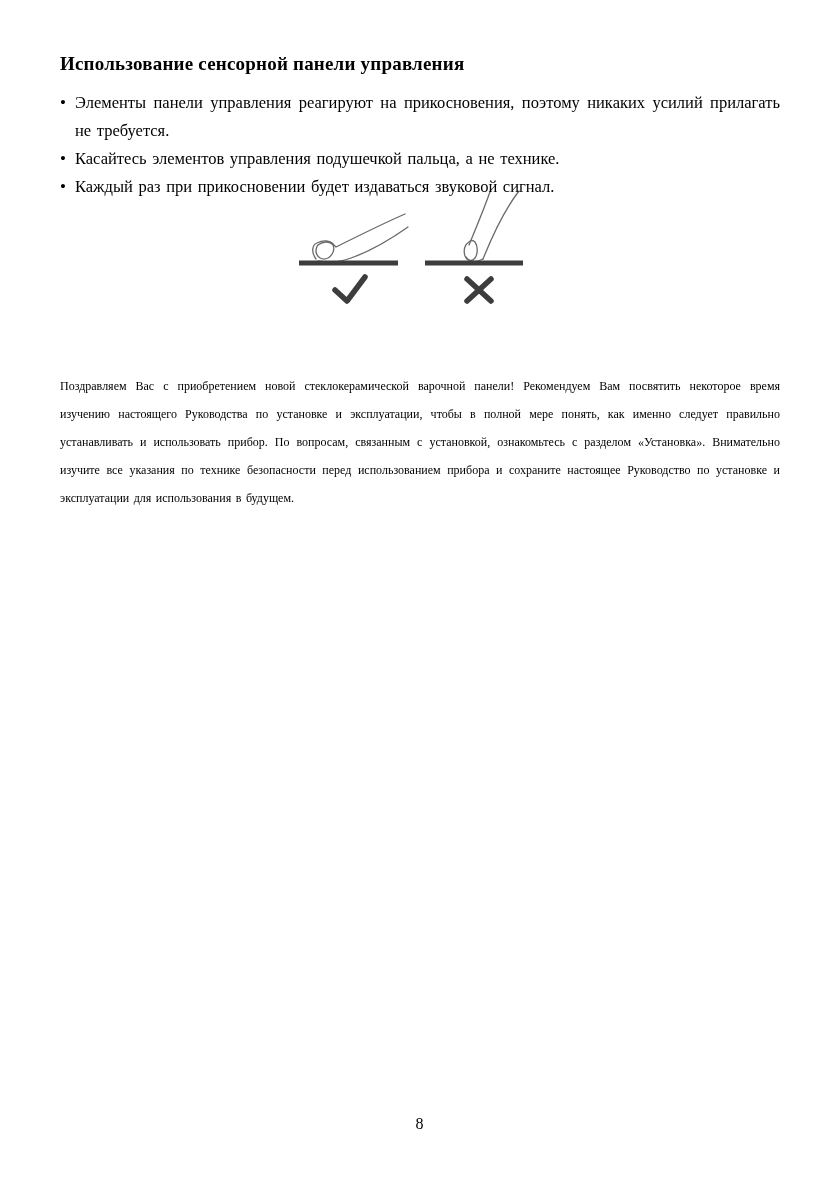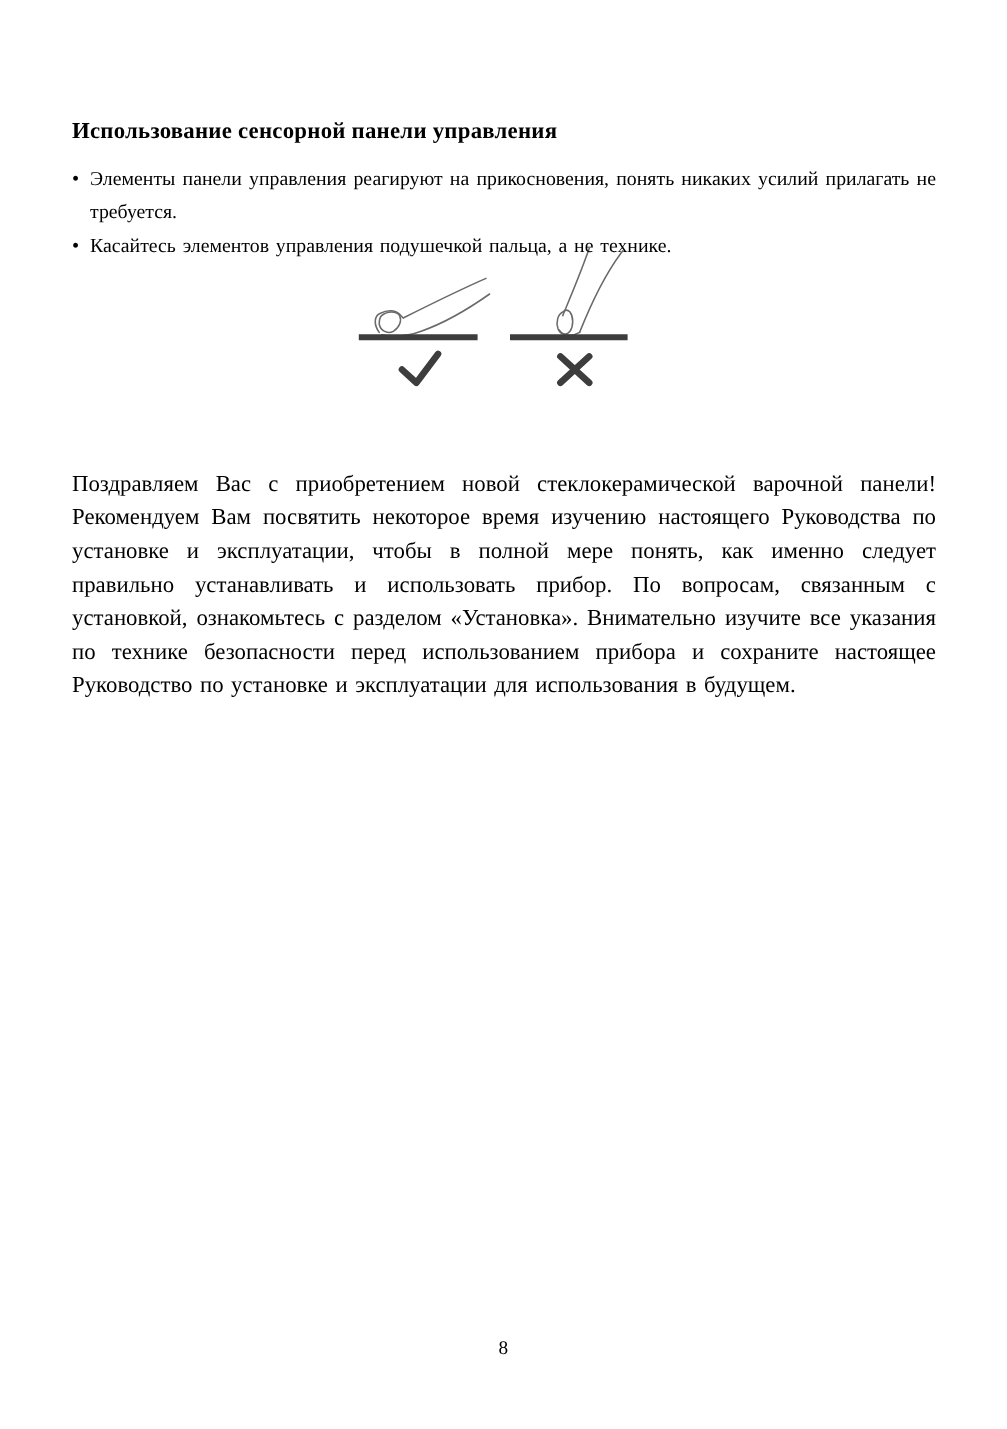--- a/index.html
+++ b/index.html
@@ -9,21 +9,21 @@
     font-family: "Liberation Serif", serif;
     color: #000000;
     overflow: hidden;
   }
   .page {
     position: relative;
     width: 839px; height: 1191px;
     background: #ffffff;
   }
   .content {
-    padding: 98px 59px 0 60px;
+    padding: 52px 59px 0 60px;
   }
   .section-title {
     margin: 0 0 13px 0;
     font-size: 19px;
     line-height: 24px;
     font-weight: bold;
     letter-spacing: 0.2px;
   }
   .bullet-list {
     margin: 0; padding: 0;
@@ -45,21 +45,21 @@
     font-size: 17px;
   }
   .illustration {
     margin: -14px 0 0 0;
     text-align: center;
     height: 128px;
   }
   .illustration svg { display: inline-block; }
   .intro-paragraph {
     margin: 57px 0 0 0;
-    font-size: 19px;
+    font-size: 12px;
     line-height: 28px;
     text-align: justify;
     word-spacing: 1.5px;
   }
   .page-number {
     position: absolute;
     top: 1114px;
     left: 0; right: 0;
     text-align: center;
     font-size: 16px;
@@ -68,22 +68,23 @@
 </style>
 </head>
 <body>
 
 <div class="page">
   <div class="content">
 
     <h1 class="section-title">Использование сенсорной панели управления</h1>
 
     <ul class="bullet-list">
-      <li>Элементы панели управления реагируют на прикосновения, понять никаких усилий прилагать не требуется.</li>
+      <li>Элементы панели управления реагируют на прикосновения, поэтому никаких усилий прилагать не требуется.</li>
       <li>Касайтесь элементов управления подушечкой пальца, а не технике.</li>
+      <li>Каждый раз при прикосновении будет издаваться звуковой сигнал.</li>
     </ul>
 
     <figure class="illustration">
       <svg width="250" height="128" viewBox="0 0 250 128" xmlns="http://www.w3.org/2000/svg">
 
         <g fill="none" stroke="#6a6a6a" stroke-width="1.3" stroke-linecap="round">
           <path d="M21,72 C16,65 17,58 22,56 C28,53 35,53 39,58 L41,60 C63,49 87,37 110,27"></path>
           <path d="M23,74 Q40,77 56,71 C76,64 96,52 113,40"></path>
           <path d="M23,58 C28,54 35,54 38,58 C40,62 38,68 33,71 C27,74 22,70 21,65 C21,62 21,60 23,58"></path>
         </g>

